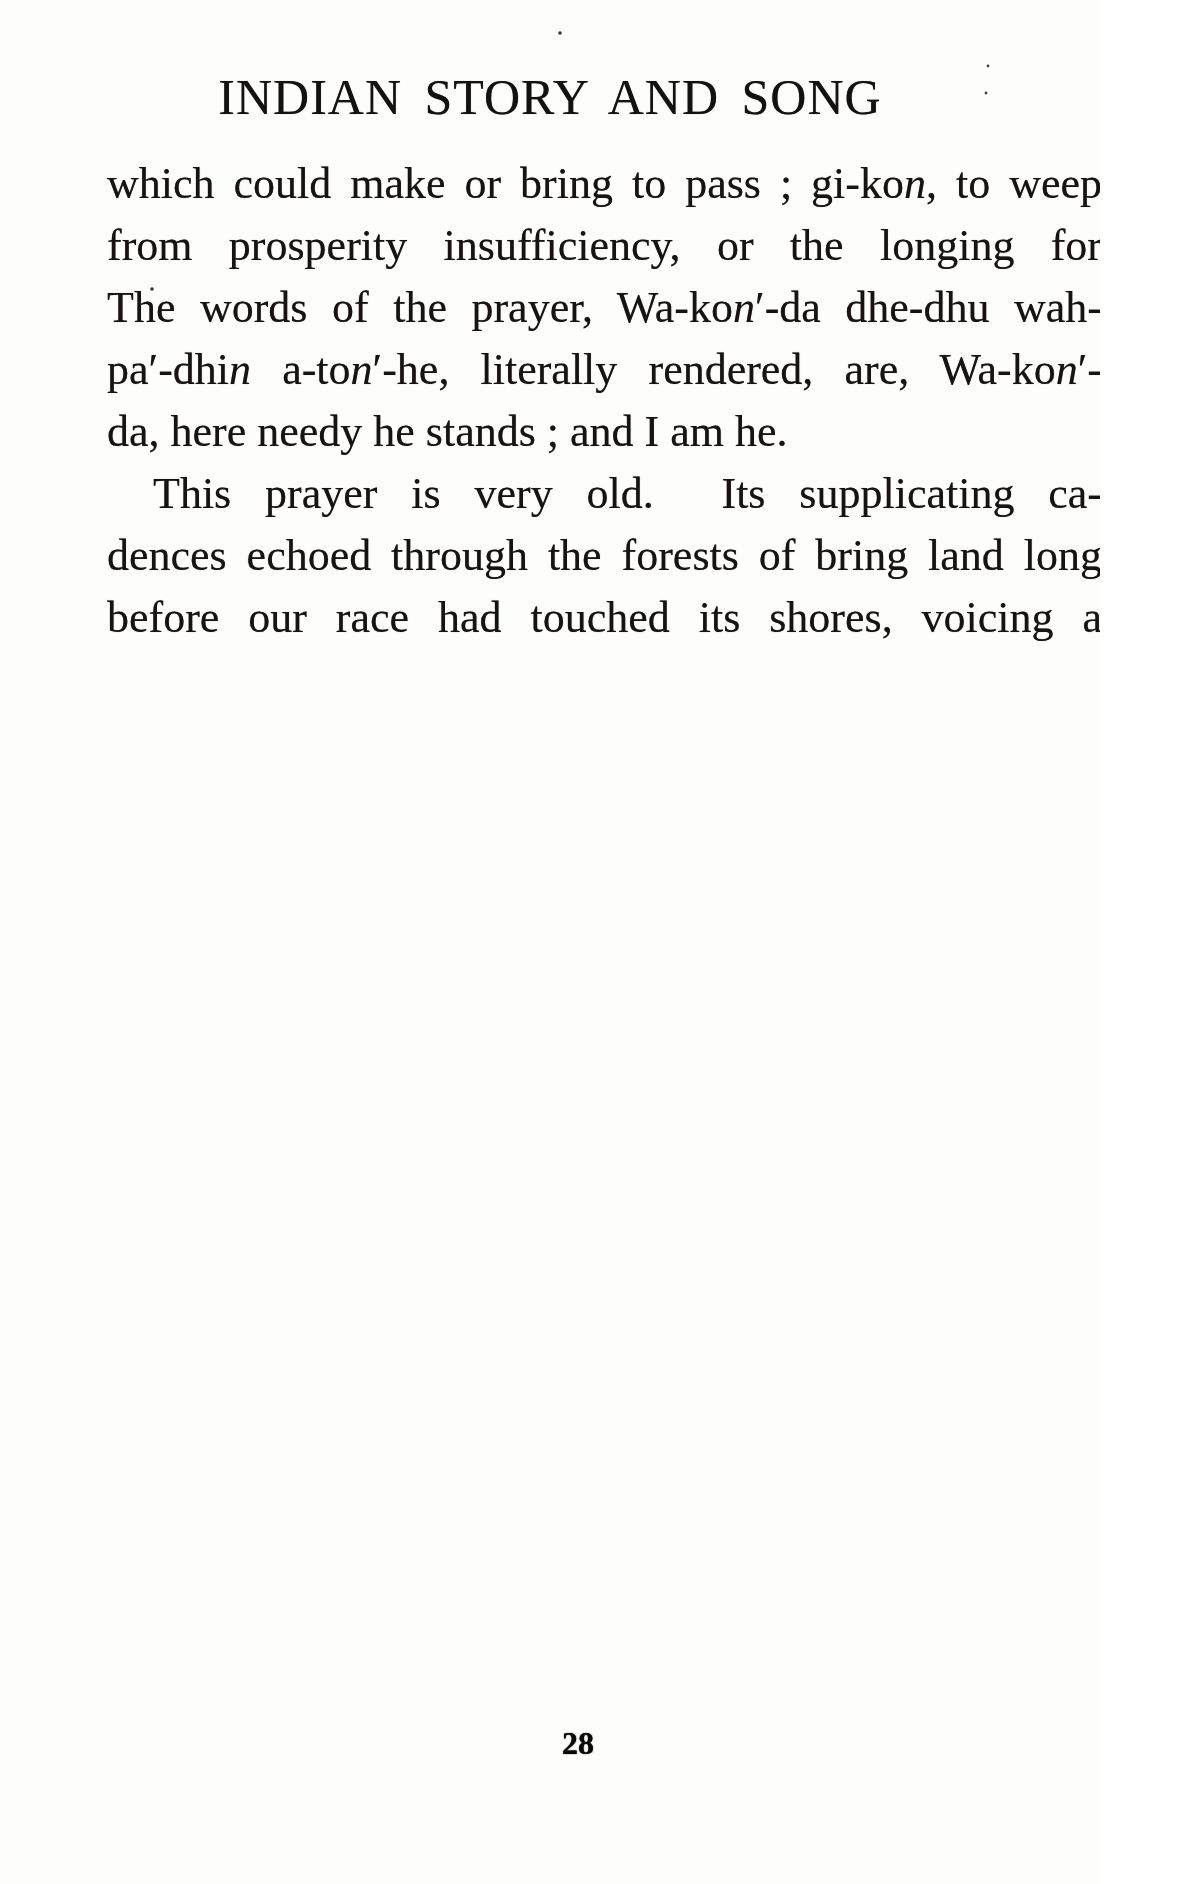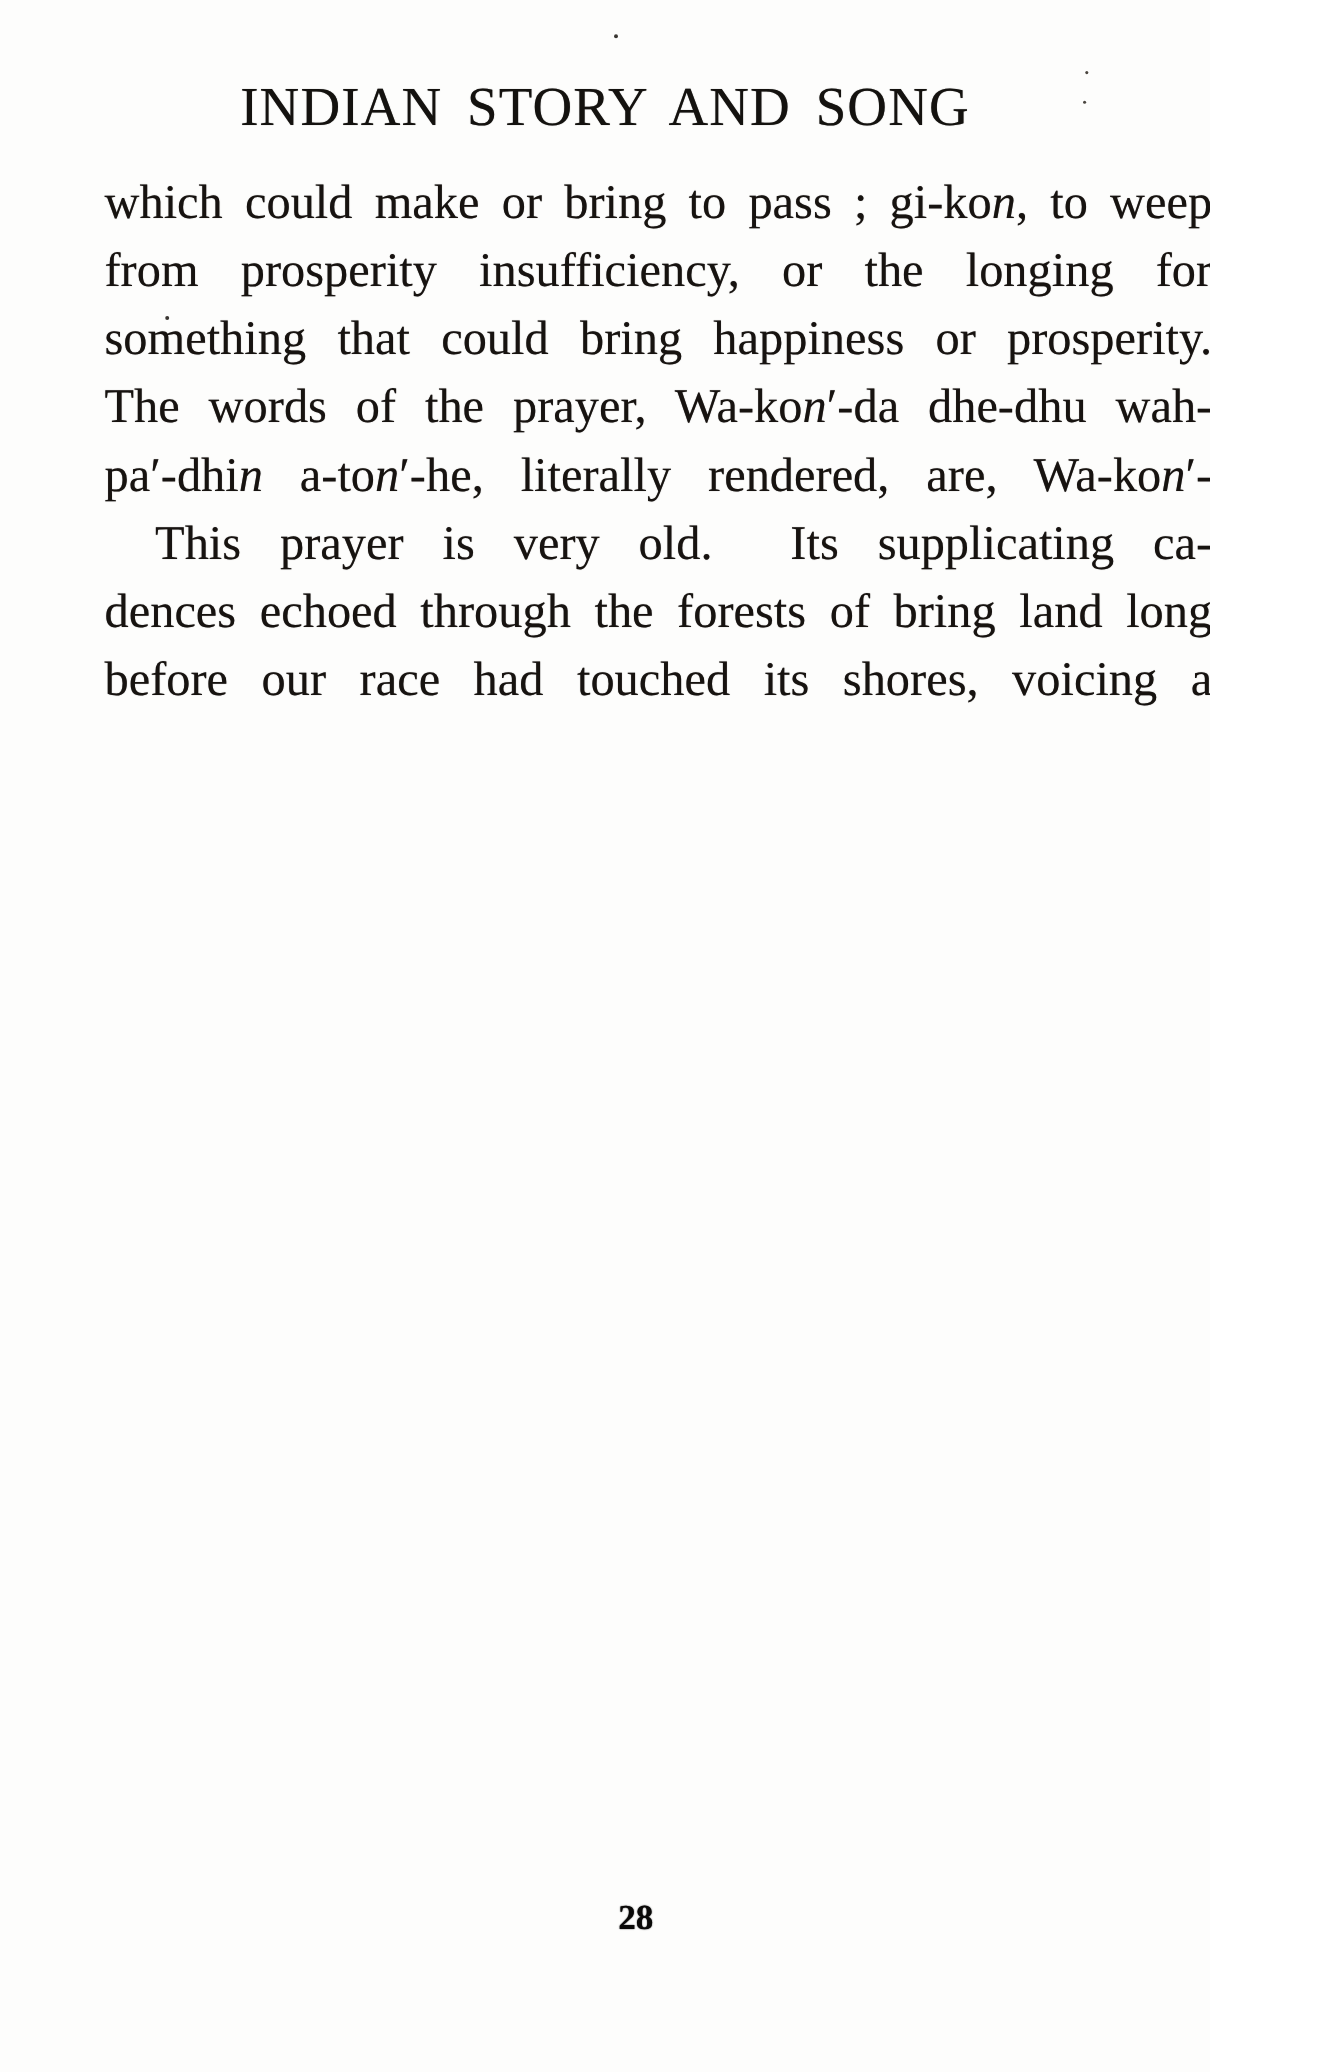--- a/index.html
+++ b/index.html
@@ -39,20 +39,21 @@
     width: 1007px;
     font-size: 44px;
     line-height: 62px;
     color: #171310;
     text-shadow: 0 0 0.7px rgba(23,19,16,0.6);
   }
   .text-block .line {
     text-align: justify;
     text-align-last: justify;
     white-space: normal;
+    margin-left: 12px;
   }
   .text-block .line.last {
     text-align-last: left;
   }
   .text-block .line.indent {
     text-indent: 46px;
   }
   .text-block i {
     font-style: italic;
   }
@@ -77,23 +78,23 @@
 </head>
 <body>
 
 <div class="page">
 
   <div class="running-head">INDIAN STORY AND SONG</div>
 
   <div class="text-block">
       <div class="line">which could make or bring to pass ; gi-ko<i>n</i>, to weep</div>
       <div class="line">from prosperity insufficiency, or the longing for</div>
-      <div class="line">something that could bring happiness or prosperity.</div>
       <div class="line">The words of the prayer, Wa-ko<i>n</i>′-da dhe-dhu wah-</div>
       <div class="line">pa′-dhi<i>n</i> a-to<i>n</i>′-he, literally rendered, are, Wa-ko<i>n</i>′-</div>
+      <div class="line last">da, here needy he stands ; and I am he.</div>
       <div class="line indent">This prayer is very old.&nbsp; Its supplicating ca-</div>
       <div class="line">dences echoed through the forests of bring land long</div>
       <div class="line">before our race had touched its shores, voicing a</div>
     </div>
 
   <div class="folio">28</div>
 
   <svg class="artifacts" viewBox="0 0 1201 1884" xmlns="http://www.w3.org/2000/svg">
     <path d="M1200,38 Q1174,80 1165,148" fill="none" stroke="#2a2622" stroke-width="2.2" stroke-linecap="round"></path>
     <path d="M1158,162 L1155,180 M1154,196 L1153.5,201 M1153,212 L1153,215" fill="none" stroke="#2a2622" stroke-width="2" stroke-linecap="round"></path>

